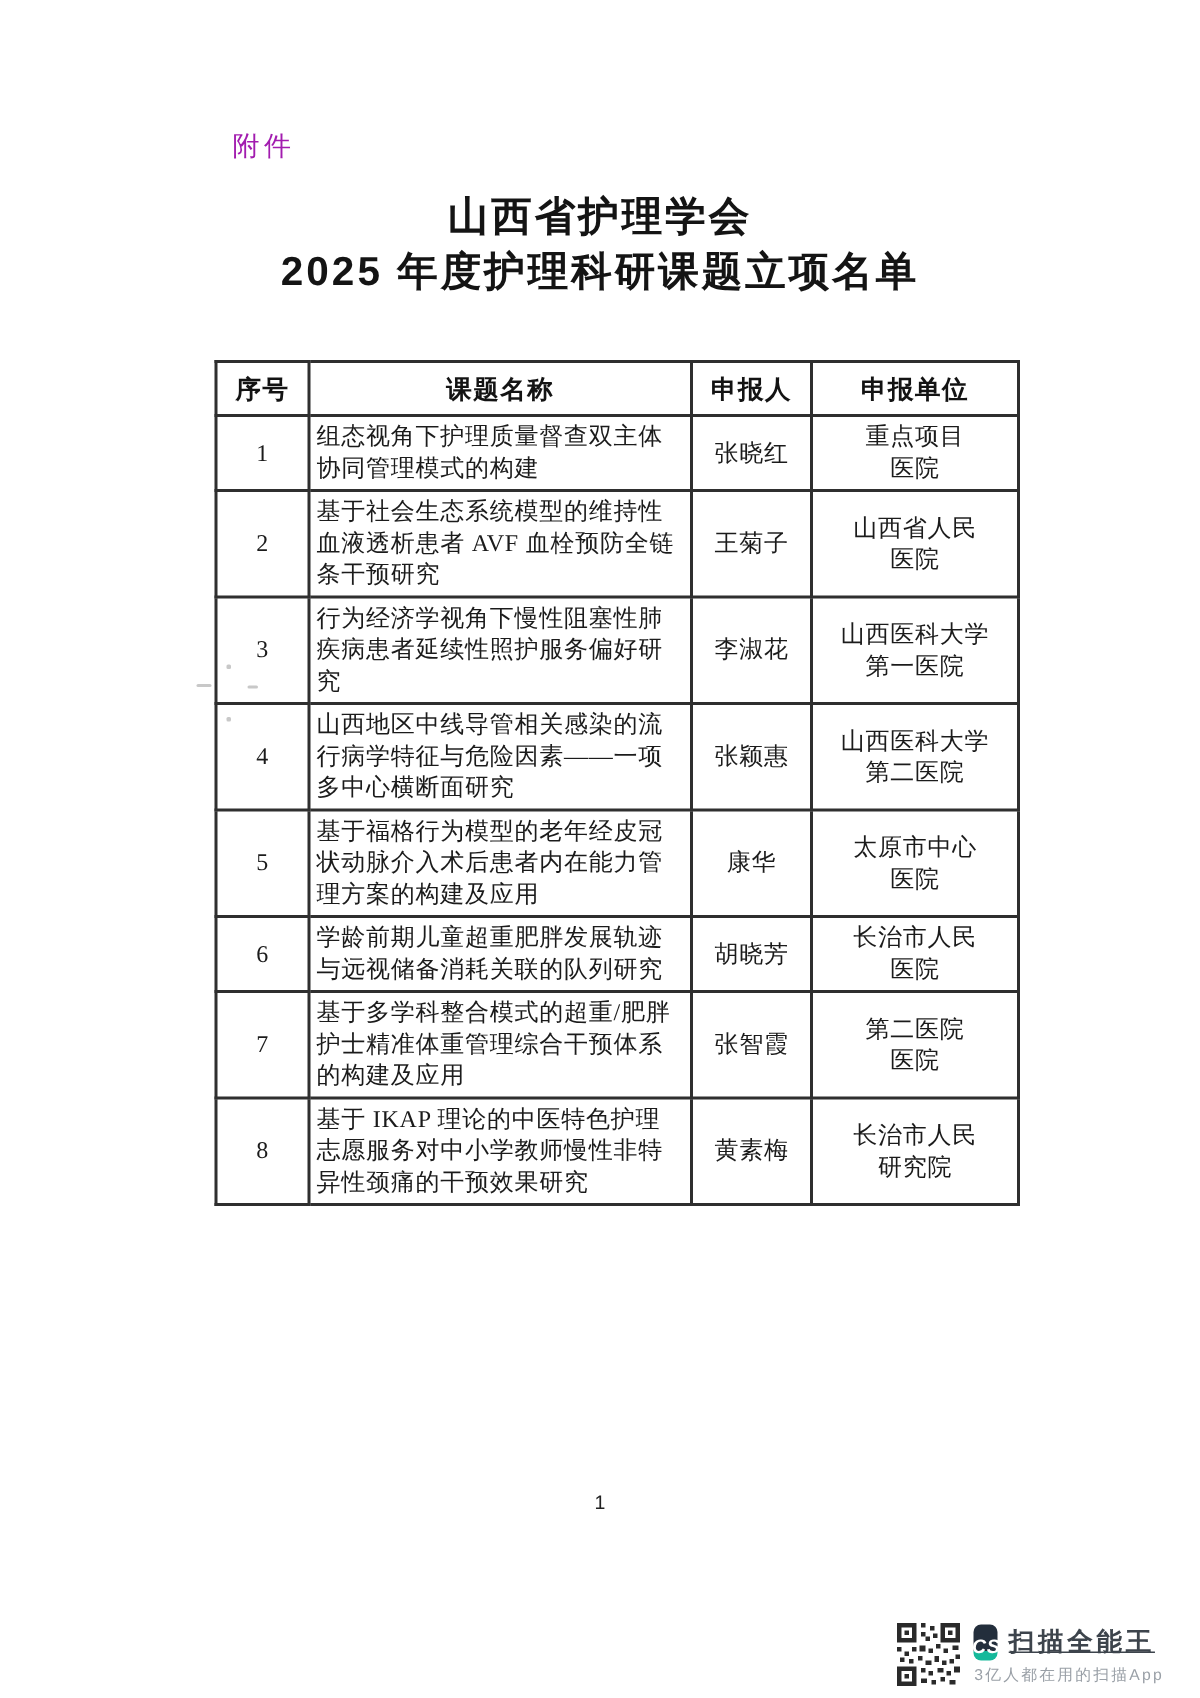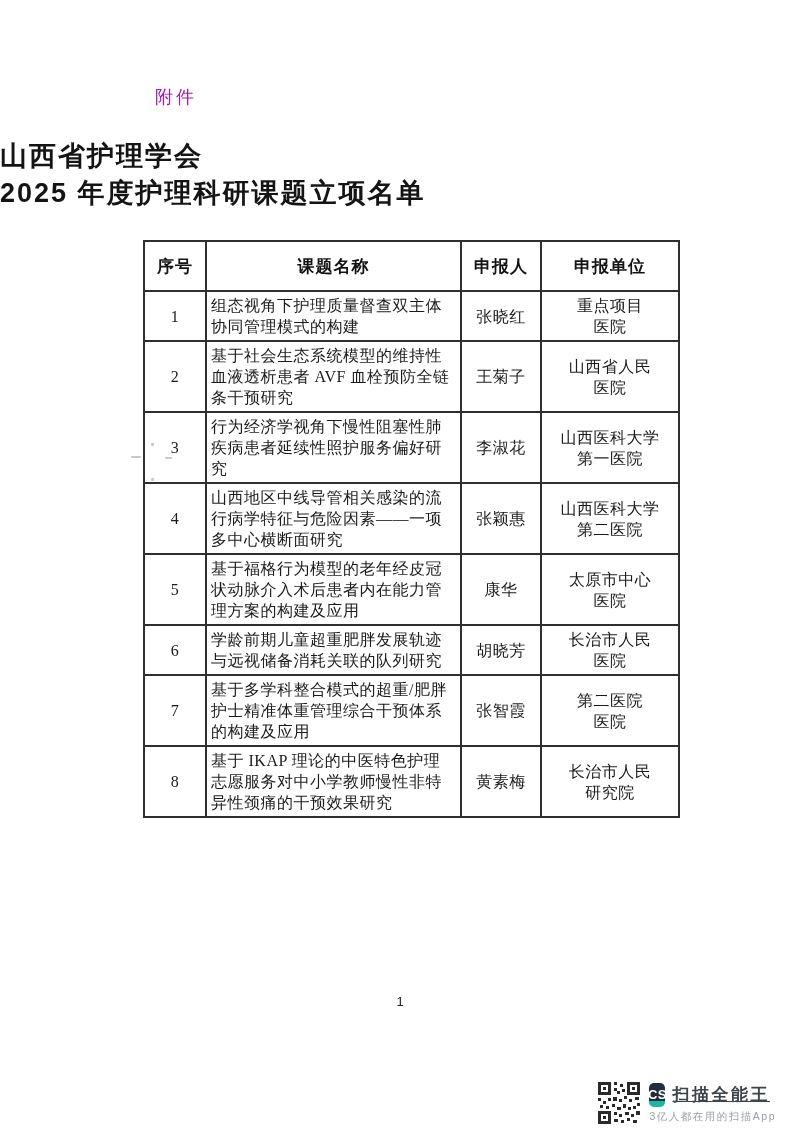--- a/index.html
+++ b/index.html
@@ -20,21 +20,21 @@
     top: 85px;
     font-size: 18px;
     letter-spacing: 3px;
     color: #a21caf;
   }
   .titles {
     position: absolute;
     left: 0;
     right: 0;
     top: 126px;
-    margin-top: 12px;
+    text-align: center;
   }
   .title-line {
     font-size: 27px;
     font-weight: bold;
     letter-spacing: 2px;
     line-height: 37px;
     color: #141414;
   }
   .section-heading {
     position: absolute;
@@ -55,21 +55,21 @@
   }
   table.projects col.c-no   { width: 62px;  }
   table.projects col.c-title{ width: 255px; }
   table.projects col.c-app  { width: 80px;  }
   table.projects col.c-unit { width: 138px; }
   table.projects th, table.projects td {
     border: 2px solid #2f2f2f;
     vertical-align: middle;
   }
   table.projects th {
-    height: 50px;
+    height: 36px;
     font-size: 17px;
     font-weight: bold;
     letter-spacing: 1px;
     text-align: center;
     color: #131313;
   }
   table.projects td {
     font-family: "Liberation Serif", serif;
     font-size: 16px;
     line-height: 21px;
@@ -103,21 +103,21 @@
     align-items: flex-start;
     gap: 8px;
   }
   .qr { width: 44px; height: 44px; display: block; }
   .wm-col { display: flex; flex-direction: column; margin-top: 2px; }
   .wm-toprow { display: flex; align-items: center; gap: 7px; }
   .cs-logo {
     width: 16px; height: 24px;
     border-radius: 5px;
     background: linear-gradient(180deg, #232e3c 0%, #232e3c 74%, #16b99b 74%, #16b99b 100%);
-    display: flex; align-items: center; justify-content: center;
+    display: flex; align-items: flex-end; justify-content: center; font-style: italic;
   }
   .cs-logo span {
     color: #ffffff;
     font-size: 13px;
     font-weight: bold;
     line-height: 18px;
     letter-spacing: 0.5px;
   }
   .wm-brand {
     font-size: 17px;

